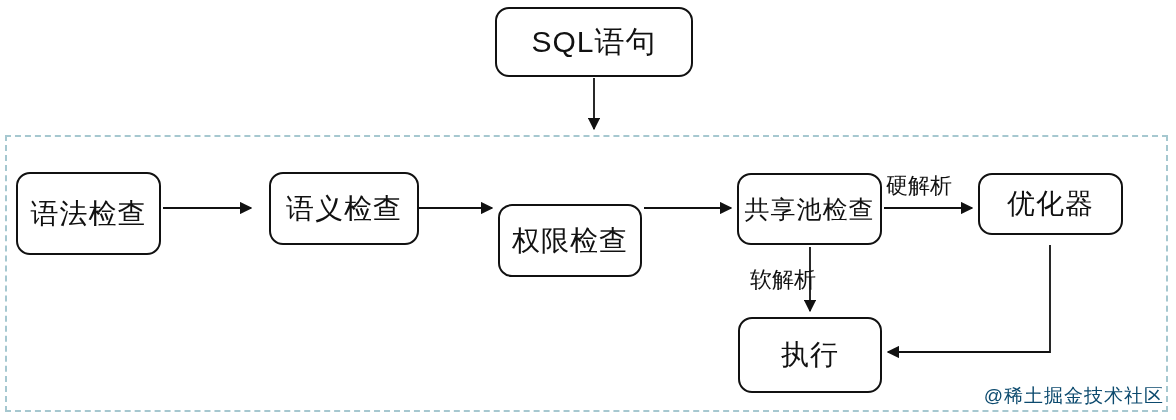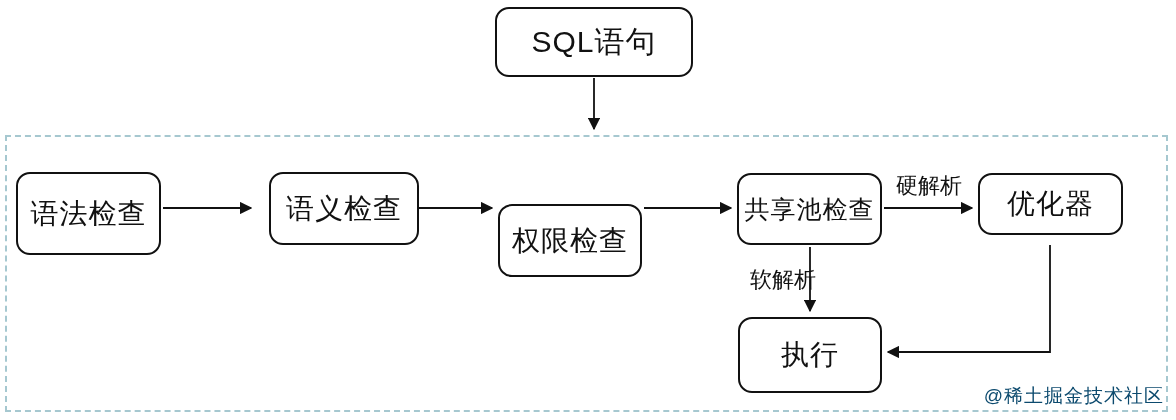--- a/index.html
+++ b/index.html
@@ -47,21 +47,21 @@
   .node-optimizer  { left: 978px; top: 173px; width: 145px; height: 62px; }
   .node-execute    { left: 738px; top: 317px; width: 144px; height: 76px; }
   .edge-label {
     position: absolute;
     color: #111111;
     font-size: 22px;
     line-height: 24px;
     white-space: nowrap;
     z-index: 3;
   }
-  .label-hard { left: 886px; top: 174px; width: 86px; text-align: center; }
+  .label-hard { left: 886px; top: 174px; width: 86px; text-align: left; }
   .label-soft { left: 730px; top: 268px; width: 86px; text-align: right; }
   .edges-svg {
     position: absolute;
     left: 0; top: 0;
     width: 1176px;
     height: 420px;
     z-index: 1;
   }
   .watermark {
     position: absolute;

